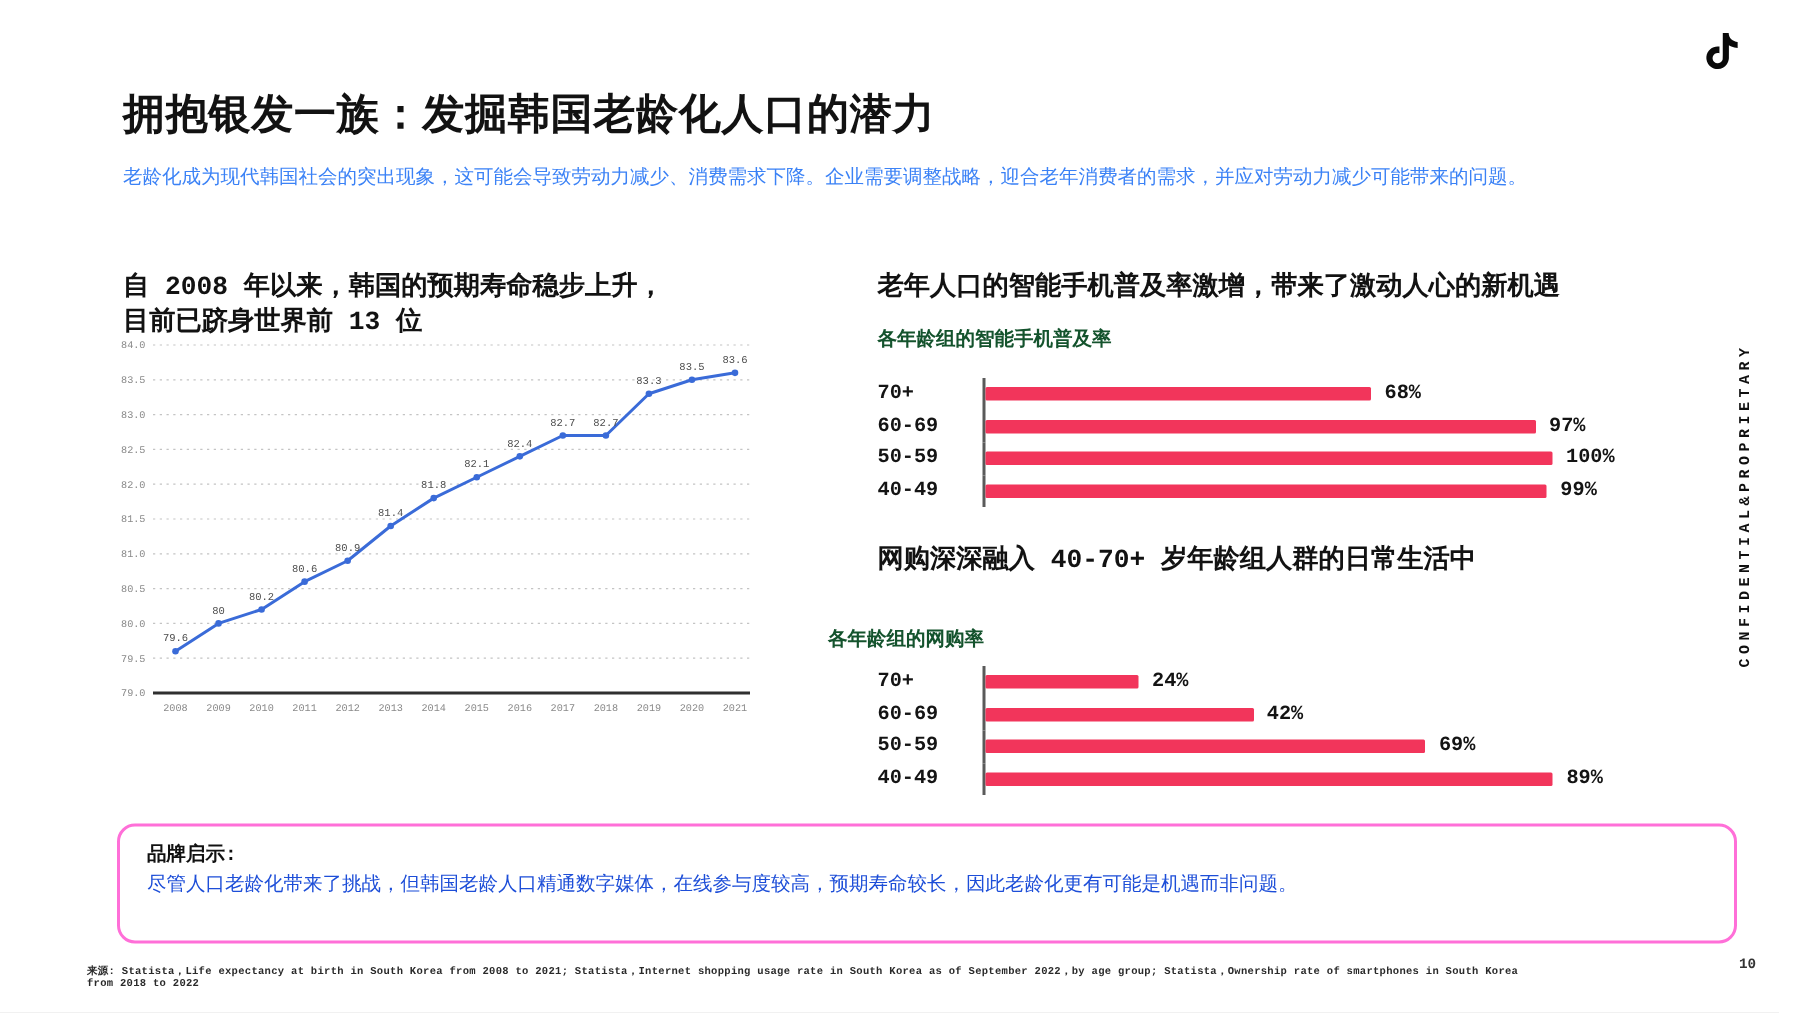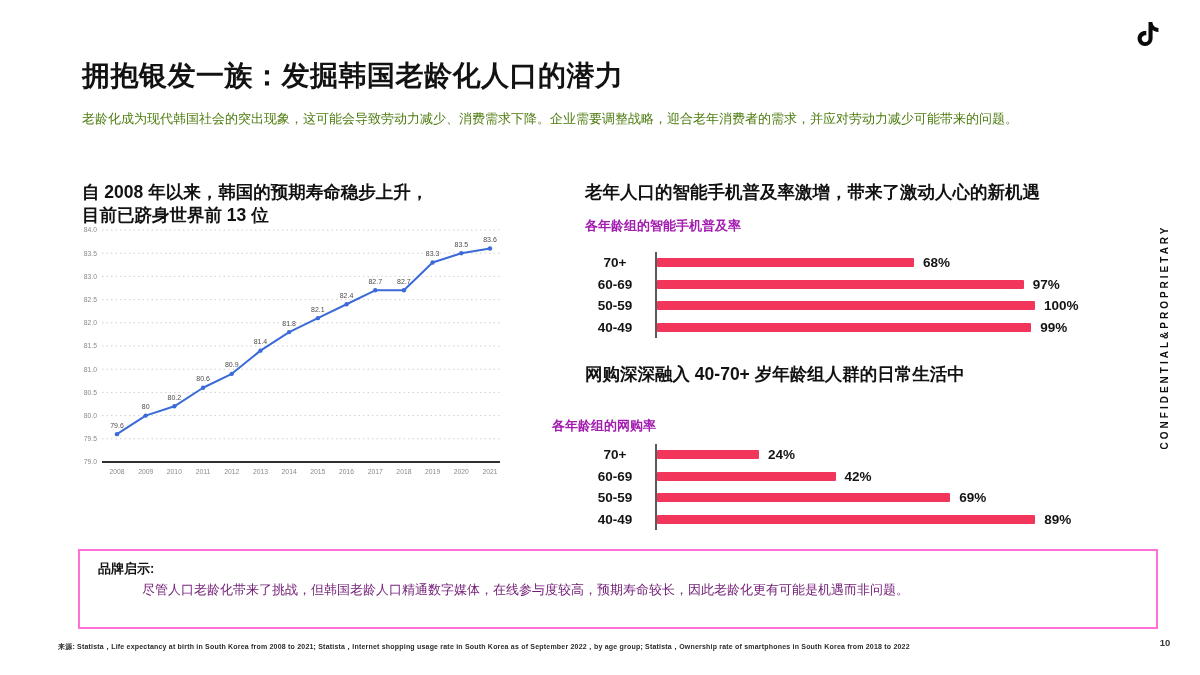--- a/index.html
+++ b/index.html
@@ -1,49 +1,49 @@
 <!DOCTYPE html>
 <html><head>
 <meta charset="utf-8">
 <style>
   html,body{margin:0;padding:0;background:#e8e8e8;}
   .slide{
     position:relative;width:1200px;height:675px;background:#ffffff;overflow:hidden;
-    font-family:Liberation Sans, sans-serif;color:#111;
+    font-family:Liberation Mono, monospace;color:#111;
   }
   .abs{position:absolute;}
   .page-title{
     left:82px;top:38px;width:980px;font-size:28px;font-weight:800;color:#121212;letter-spacing:.5px;
   }
   .page-subtitle{
-    left:82px;top:96px;width:1045px;font-size:13px;line-height:1.5;color:#4d7c0f;font-weight:500;
+    left:82px;top:96px;width:1045px;font-size:13px;line-height:1.5;color:#3b82f6;font-weight:500;
   }
   .tiktok-logo{left:1136px;top:20px;width:24px;height:28px;}
   .sec-title{font-size:17.5px;font-weight:800;color:#121212;line-height:1.32;}
   .left-title{left:82px;top:166px;width:440px;}
   .r-head1{left:585px;top:166px;width:540px;}
   .r-head2{left:585px;top:348px;width:540px;}
-  .chart-label{font-size:13px;font-weight:700;color:#a21caf;}
+  .chart-label{font-size:13px;font-weight:700;color:#14532d;}
   .c1-label{left:585px;top:217px;}
   .c2-label{left:552px;top:417px;}
   .line-chart{left:80px;top:222px;}
   .barchart{left:585px;width:535px;}
   .bc1{top:252px;}
   .bc2{top:444px;}
   .bar-row{display:flex;align-items:center;height:21.5px;}
-  .bar-cat{width:60px;text-align:center;padding-right:0;font-size:13.5px;font-weight:700;color:#141414;flex:none;}
+  .bar-cat{width:60px;text-align:left;padding-right:0;font-size:13.5px;font-weight:700;color:#141414;flex:none;}
   .bar-area{flex:1;display:flex;align-items:center;border-left:2px solid #5a5a5a;height:100%;margin-left:10px;}
   .bar{height:9px;background:#F2355B;flex:none;border-radius:1px;}
   .bar-val{margin-left:9px;font-size:13.5px;font-weight:600;color:#141414;white-space:nowrap;}
   .callout{
-    left:78px;top:549px;width:1040px;height:58px;border:2px solid #FF6FD8;border-radius:0;
+    left:78px;top:549px;width:1040px;height:58px;border:2px solid #FF6FD8;border-radius:12px;
     padding:9px 18px;box-sizing:content-box;
   }
   .callout-title{font-size:13px;font-weight:800;color:#111;margin-bottom:3px;}
-  .callout-body{font-size:13px;color:#701a75;font-weight:500;line-height:1.45;margin-left:44px;}
+  .callout-body{font-size:13px;color:#1d4ed8;font-weight:500;line-height:1.45;}
   .footer-src{left:58px;top:642px;width:960px;font-size:7px;color:#2a2a2a;font-weight:600;letter-spacing:.2px;}
   .page-num{left:1150px;top:637px;width:30px;font-size:9.5px;font-weight:600;color:#333;text-align:center;}
   .confidential{
     left:1037px;top:329px;width:260px;height:16px;transform:rotate(-90deg);
     font-size:10px;font-weight:800;letter-spacing:3px;color:#0f0f0f;text-align:center;white-space:nowrap;
   }
 </style>
 </head>
 <body>
 

